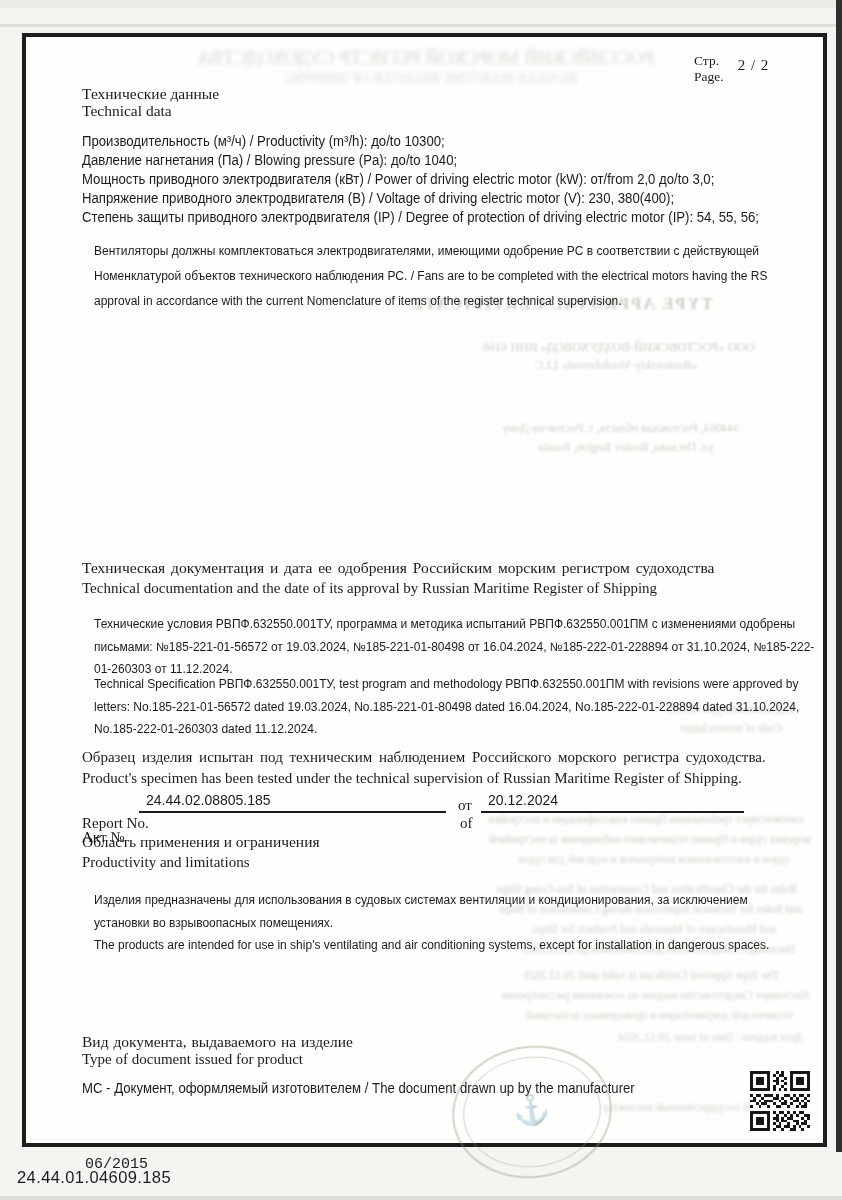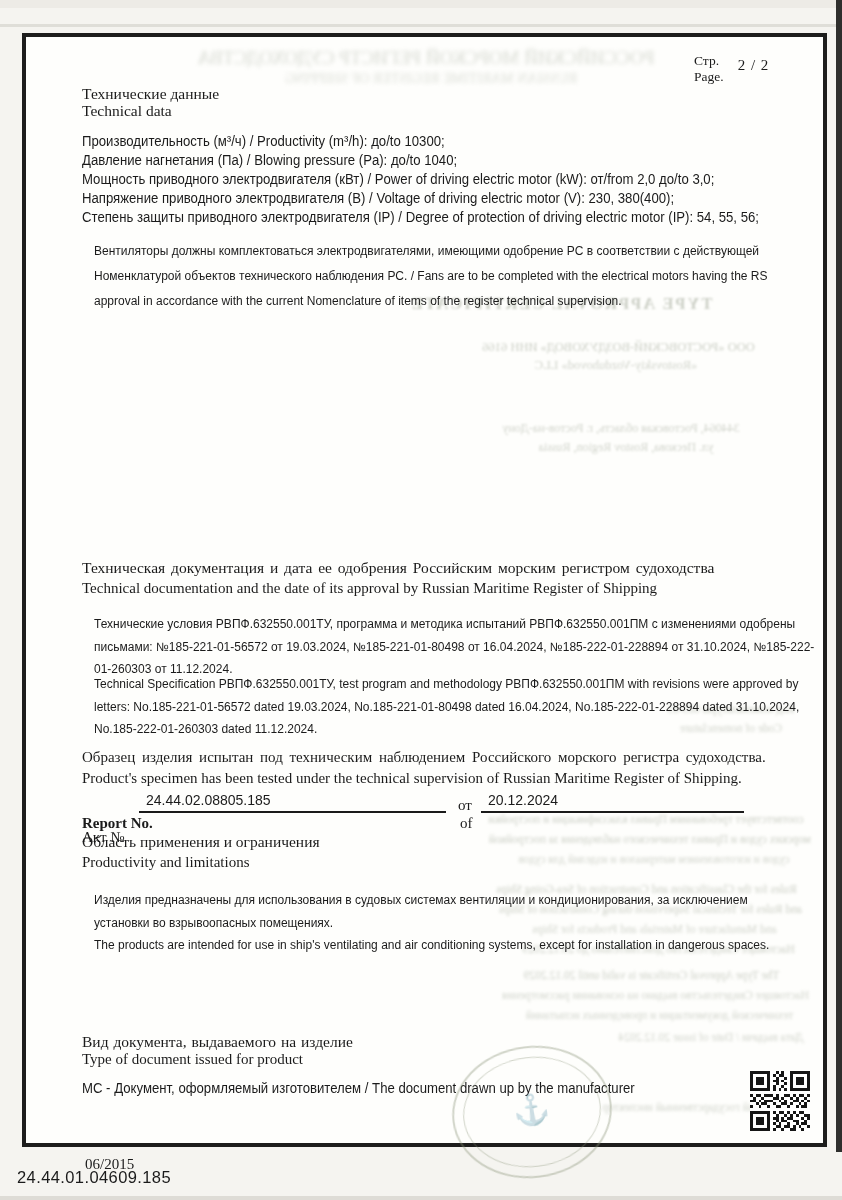--- a/index.html
+++ b/index.html
@@ -40,21 +40,21 @@
     white-space:nowrap;text-align:center;
   }
 
   .stamp{position:absolute;left:452px;top:1046px;width:160px;height:132px;opacity:.40;filter:blur(.7px);transform:rotate(-7deg);}
   .stamp-ring-outer{position:absolute;inset:0;border:2px solid #8f987e;border-radius:50%;}
   .stamp-ring-inner{position:absolute;inset:11px;border:1.2px solid #8f987e;border-radius:50%;}
   .stamp-anchor{position:absolute;left:0;right:0;top:46px;text-align:center;font-size:30px;color:#8f987e;}
 
   .qr{position:absolute;left:724px;top:1034px;width:60px;height:60px;}
 
-  .footer-form{position:absolute;left:85px;top:1156px;font-family:Liberation Serif, serif;font-size:15px;}
+  .footer-form{position:absolute;left:85px;top:1156px;font-family:Liberation Mono, monospace;font-size:15px;}
   .footer-num{position:absolute;left:0;top:1168px;width:842px;font-size:16.5px;letter-spacing:.4px;padding-left:17px;}
 </style>
 </head>
 <body>
 
 <div class="scan">
 
   <div class="scan-top-band"></div>
   <div class="scan-streak"></div>
   <div class="scan-right-edge"></div>
@@ -105,21 +105,21 @@
 
     <div class="abs heading" style="top:522px;word-spacing:2px;">Техническая документация и дата ее одобрения Российским морским регистром судоходства</div>
     <div class="abs heading" style="top:543px;font-size:15px;">Technical documentation and the date of its approval by Russian Maritime Register of Shipping</div>
     <div class="abs para" style="top:576px;width:735px;">Технические условия РВПФ.632550.001ТУ, программа и методика испытаний РВПФ.632550.001ПМ с изменениями одобрены письмами: №185-221-01-56572 от 19.03.2024, №185-221-01-80498 от 16.04.2024, №185-222-01-228894 от 31.10.2024, №185-222-01-260303 от 11.12.2024.</div>
     <div class="abs para" style="top:636px;width:735px;">Technical Specification РВПФ.632550.001ТУ, test program and methodology РВПФ.632550.001ПМ with revisions were approved by letters: No.185-221-01-56572 dated 19.03.2024, No.185-221-01-80498 dated 16.04.2024, No.185-222-01-228894 dated 31.10.2024, No.185-222-01-260303 dated 11.12.2024.</div>
 
     <div class="abs heading" style="top:733px;font-size:15px;">Product's specimen has been tested under the technical supervision of Russian Maritime Register of Shipping.</div>
     <div class="abs heading" style="top:712px;font-size:15px;word-spacing:3px;">Образец изделия испытан под техническим наблюдением Российского морского регистра судоходства.</div>
 
     <div class="abs report-label" style="left:56px;top:792px;">Акт №</div>
-    <div class="abs report-label" style="left:56px;top:778px;font-weight:bold;">Report No.</div>
+    <div class="abs report-label" style="left:56px;top:778px;">Report No.</div>
     <div class="abs report-value" style="left:120px;top:755px;">24.44.02.08805.185</div>
     <div class="underline" style="left:113px;top:774px;width:307px;"></div>
     <div class="abs report-label" style="left:432px;top:760px;">от</div>
     <div class="abs report-label" style="left:434px;top:778px;">of</div>
     <div class="abs report-value" style="left:462px;top:755px;">20.12.2024</div>
     <div class="underline" style="left:455px;top:774px;width:263px;"></div>
 
     <div class="abs heading" style="top:796px;">Область применения и ограничения</div>
     <div class="abs heading" style="top:817px;font-size:15px;">Productivity and limitations</div>
     <div class="abs para" style="top:852px;width:700px;">Изделия предназначены для использования в судовых системах вентиляции и кондиционирования, за исключением установки во взрывоопасных помещениях.</div>

